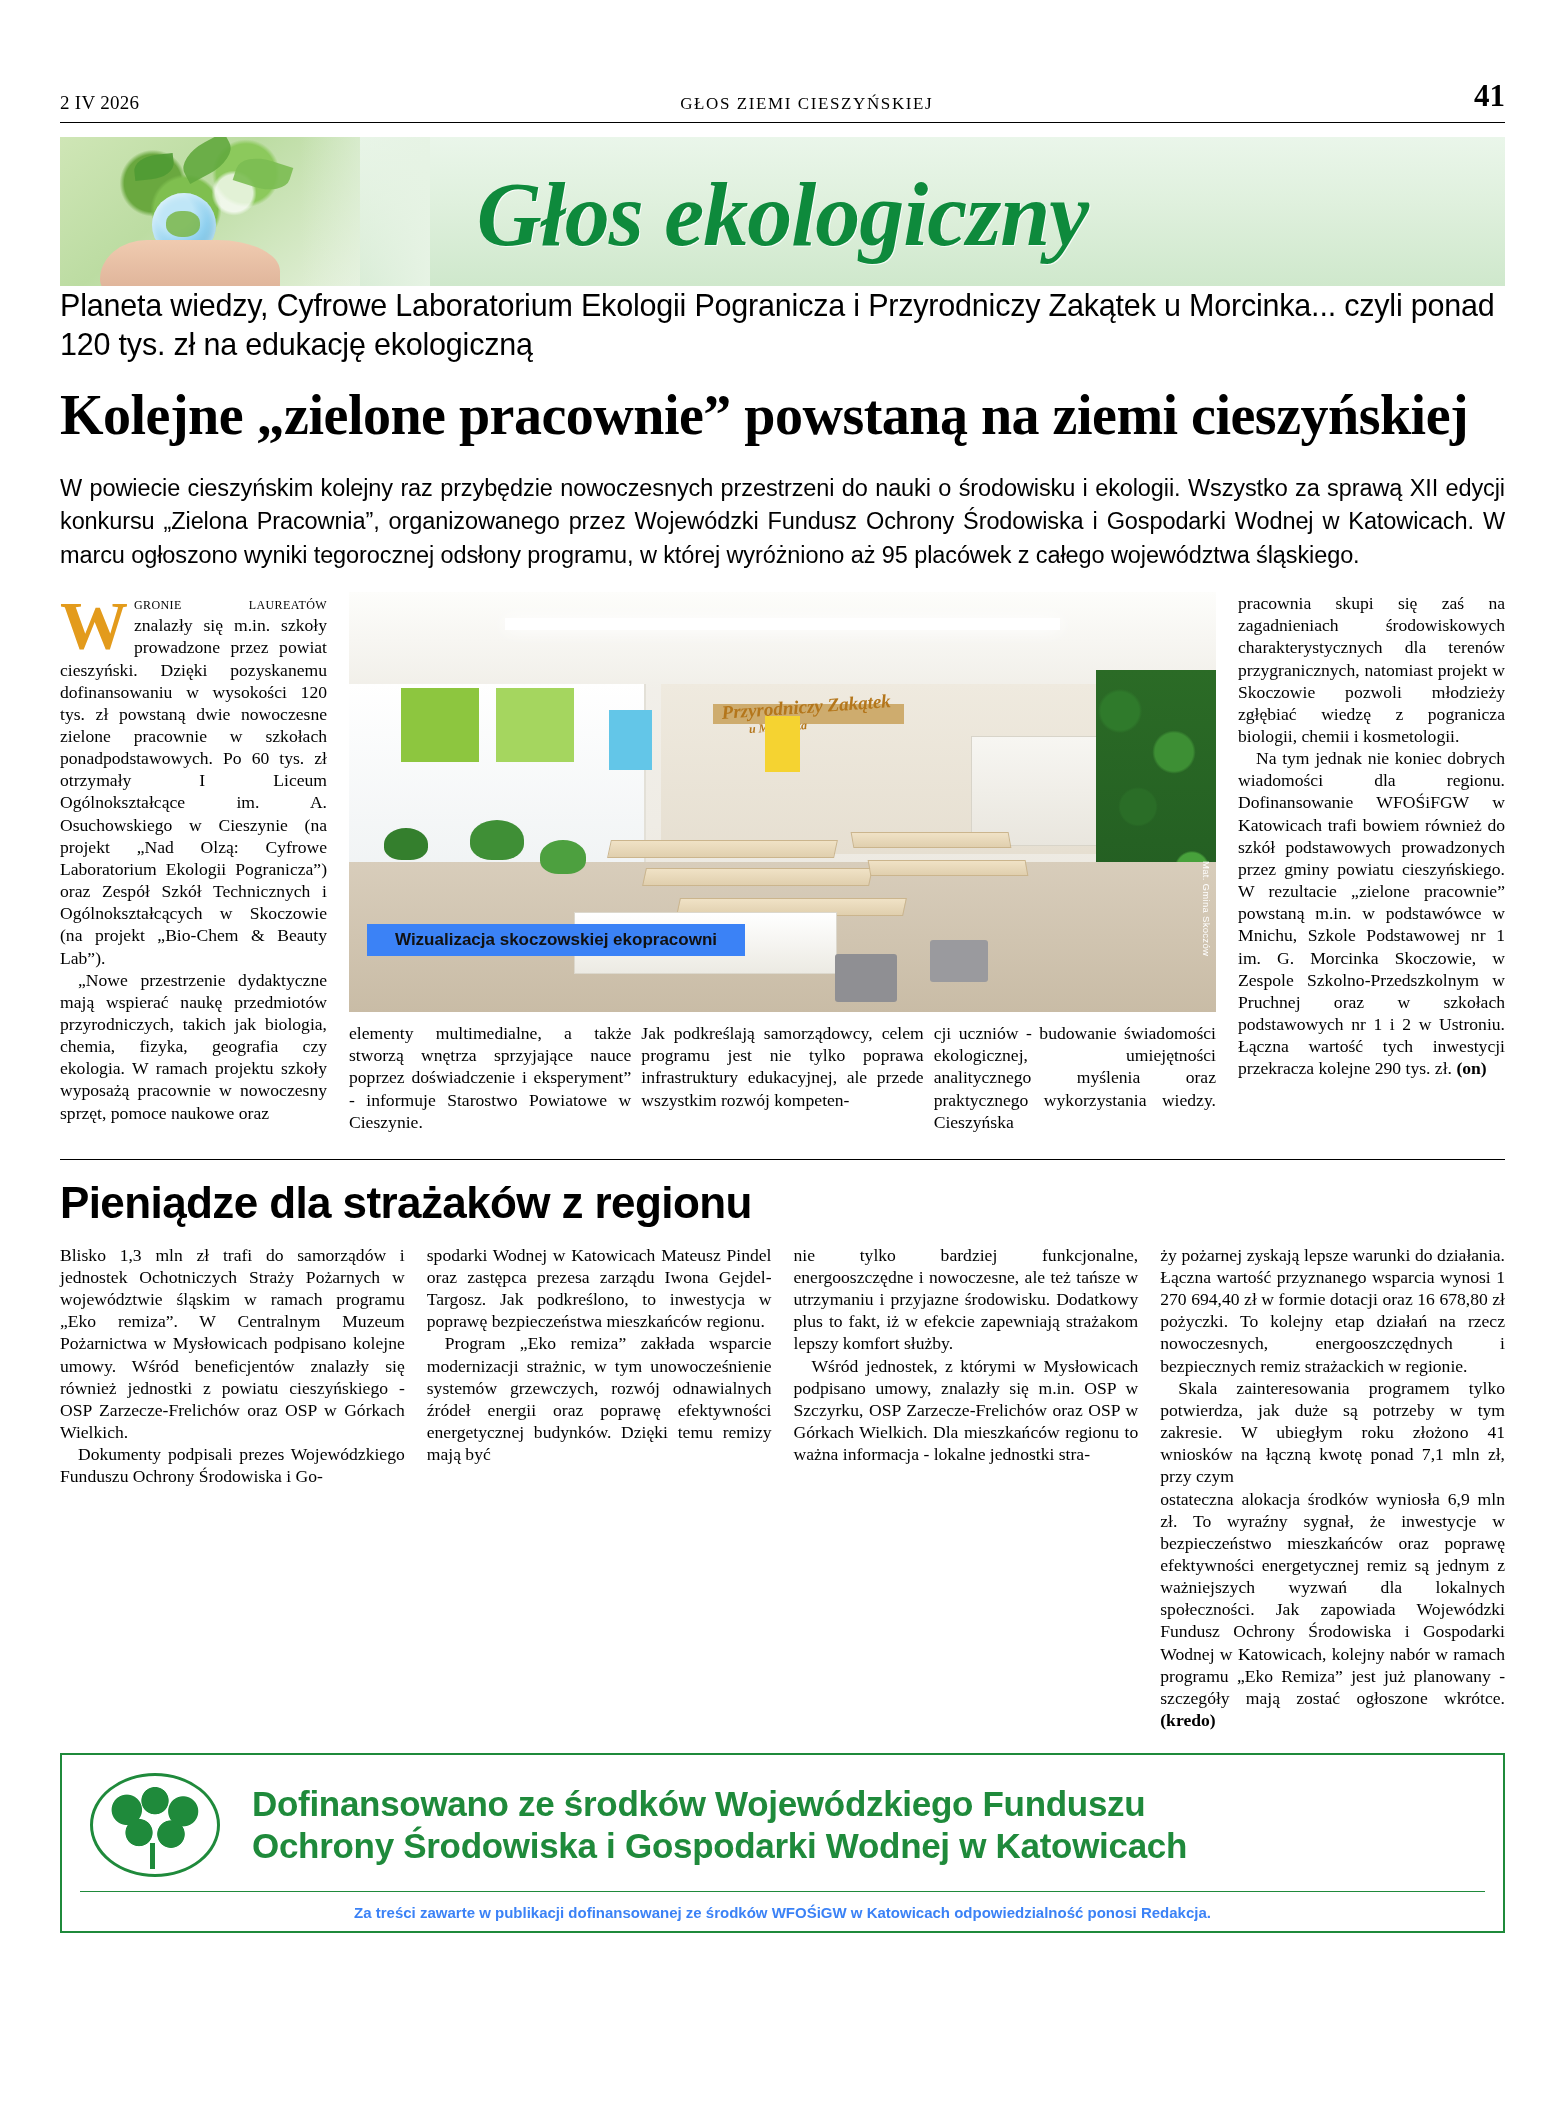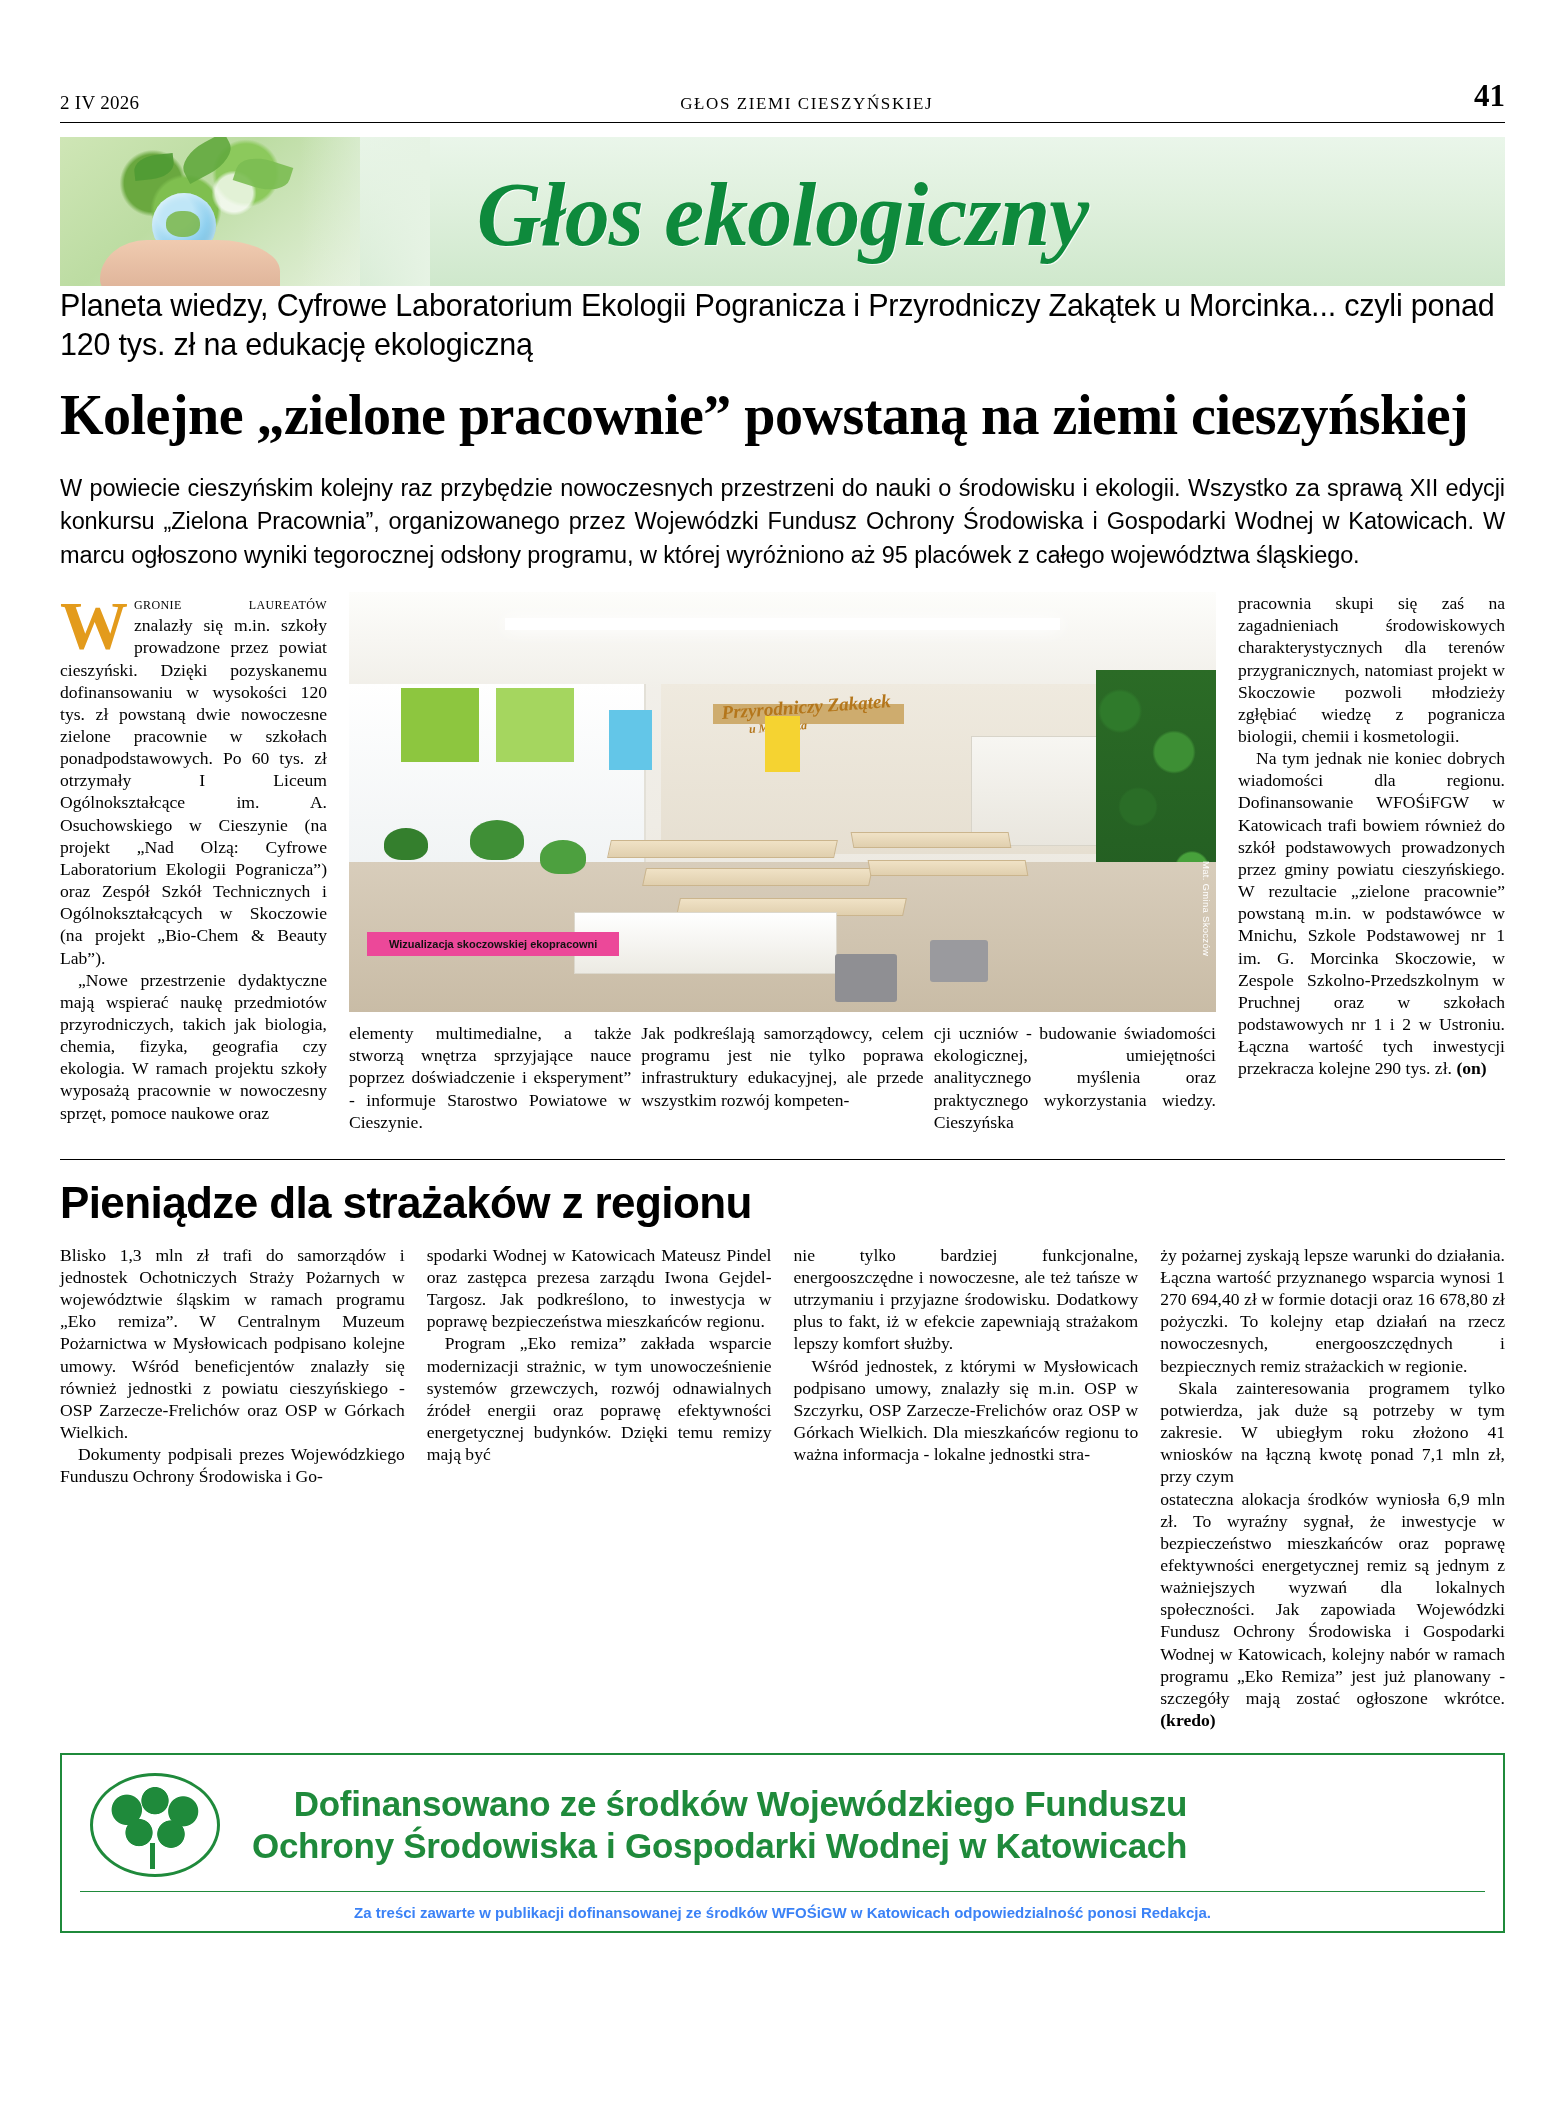--- a/index.html
+++ b/index.html
@@ -169,22 +169,22 @@
   .room .p1 { left:56%; bottom:10px; width:62px; height:48px; }
   .room .p2 { left:67%; bottom:30px; width:58px; height:42px; background:#9a9a9e; }
   .room .plant {
     position:absolute; background:#3f8f36; border-radius:50% 50% 40% 40%;
   }
   .room .pl1 { left:14%; top:228px; width:54px; height:40px; }
   .room .pl2 { left:22%; top:248px; width:46px; height:34px; background:#4da03f; }
   .room .pl3 { left:4%; top:236px; width:44px; height:32px; background:#347f2d; }
   .photo-cap {
     position:absolute; left:18px; bottom:56px;
-    background:#ec4899; color:#111; font-family:"Liberation Sans", sans-serif;
-    font-weight:bold; font-size:11px; padding:6px 22px;
+    background:#3b82f6; color:#111; font-family:"Liberation Sans", sans-serif;
+    font-weight:bold; font-size:17px; padding:6px 28px;
   }
   .photo-credit {
     position:absolute; right:4px; bottom:56px; writing-mode:vertical-rl;
     font-family:"Liberation Sans", sans-serif; font-size:9.5px; color:#ffffff;
     letter-spacing:.3px;
   }
   .mid-sub { display:flex; gap:10px; margin-top:10px; }
   .mid-sub .c { flex:1; }
 
   
@@ -213,21 +213,21 @@
       radial-gradient(circle at 50% 18%, #1f8a3b 0 17%, rgba(0,0,0,0) 18%),
       radial-gradient(circle at 80% 32%, #1f8a3b 0 16%, rgba(0,0,0,0) 17%),
       radial-gradient(circle at 33% 60%, #1f8a3b 0 17%, rgba(0,0,0,0) 18%),
       radial-gradient(circle at 67% 62%, #1f8a3b 0 17%, rgba(0,0,0,0) 18%);
   }
   .ad-logo .trunk {
     position:absolute; left:70px; top:74px; width:5px; height:26px; background:#1f8a3b;
   }
   .ad-text {
     font-family:"Liberation Sans", sans-serif; font-weight:bold; color:#1f8a3b;
-    font-size:35px; line-height:1.22; letter-spacing:-0.3px;text-align:right;
+    font-size:35px; line-height:1.22; letter-spacing:-0.3px;
   }
   .ad-note {
     margin-top:12px; text-align:center; color:#3b82f6;
     font-family:"Liberation Sans", sans-serif; font-weight:bold; font-size:15px;
   }
   .ad-hr { border-top:1px solid #1f8a3b; margin-top:10px; }
   b.sig { font-weight:bold; }
 </style>
 </head>
 <body>

